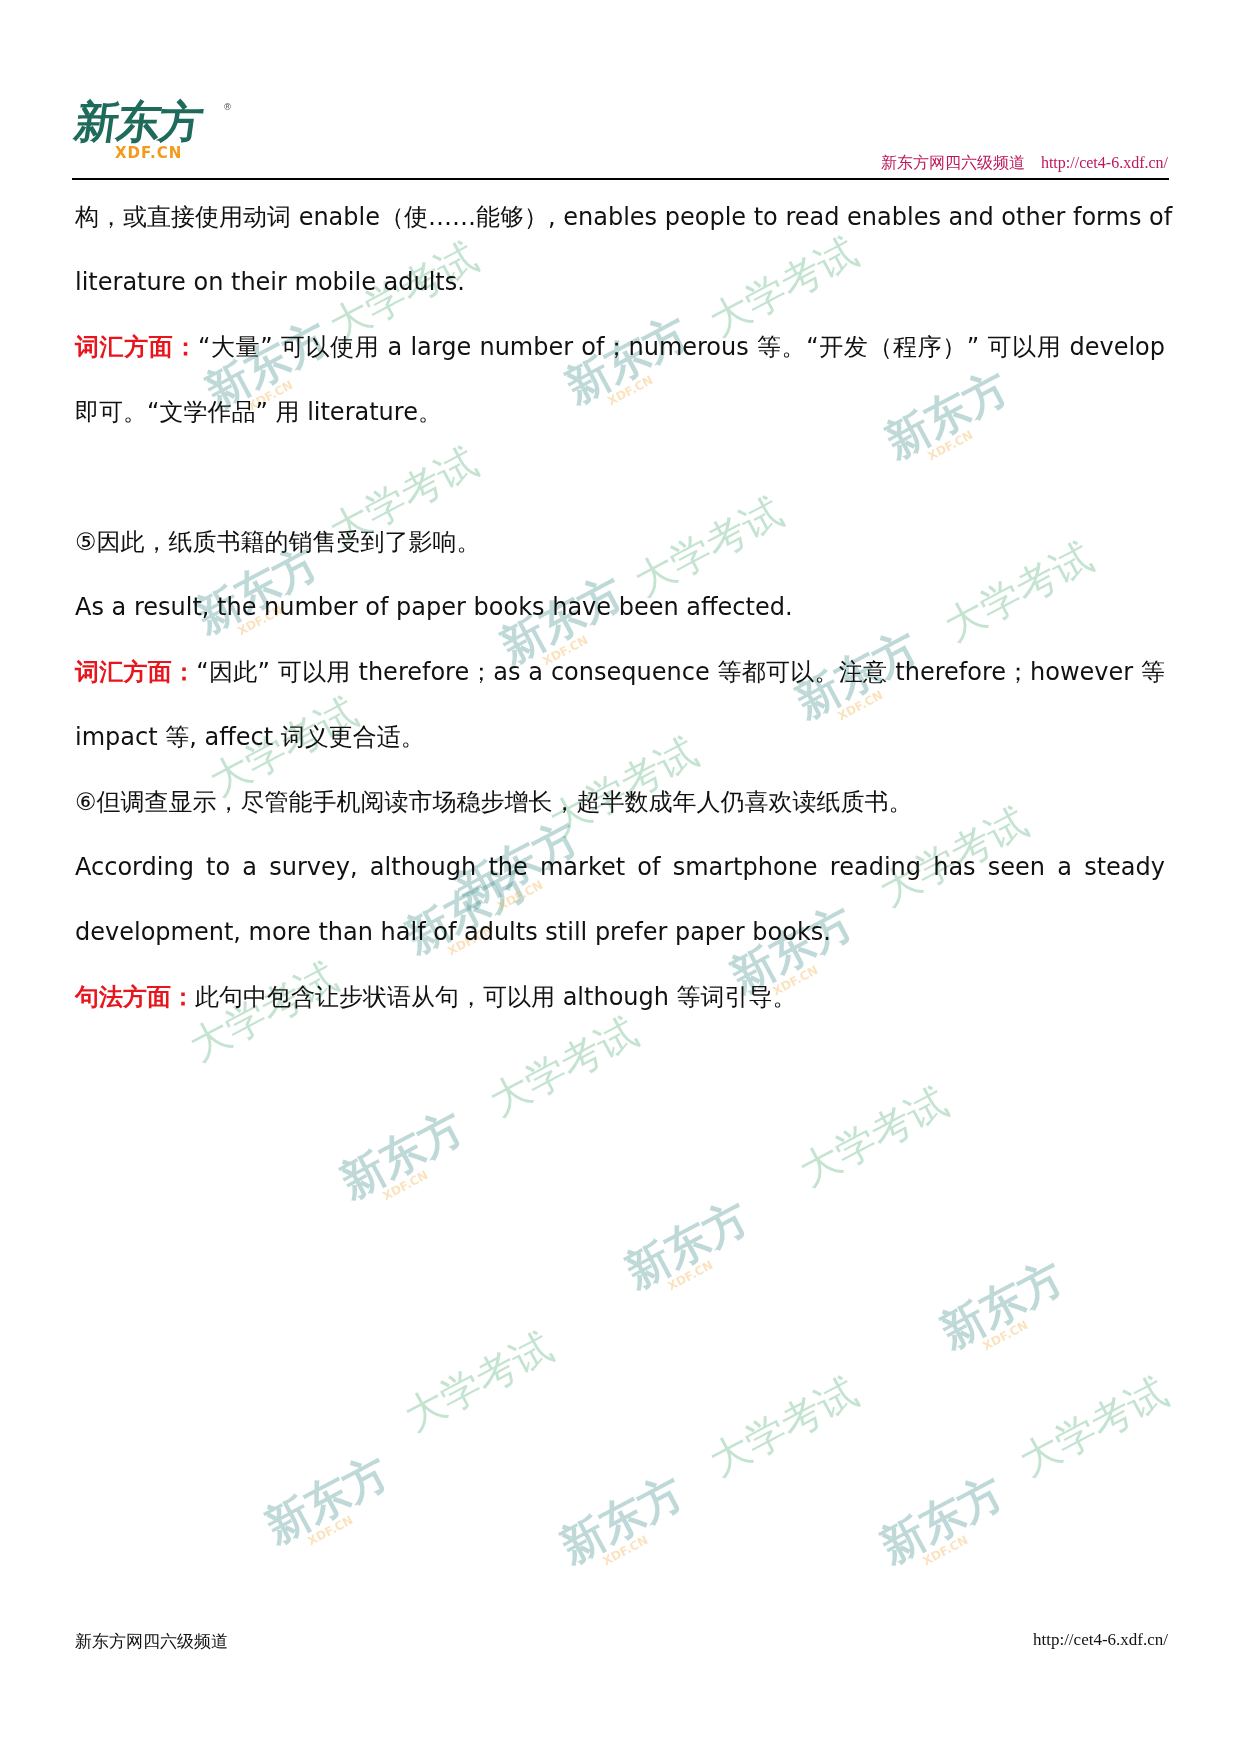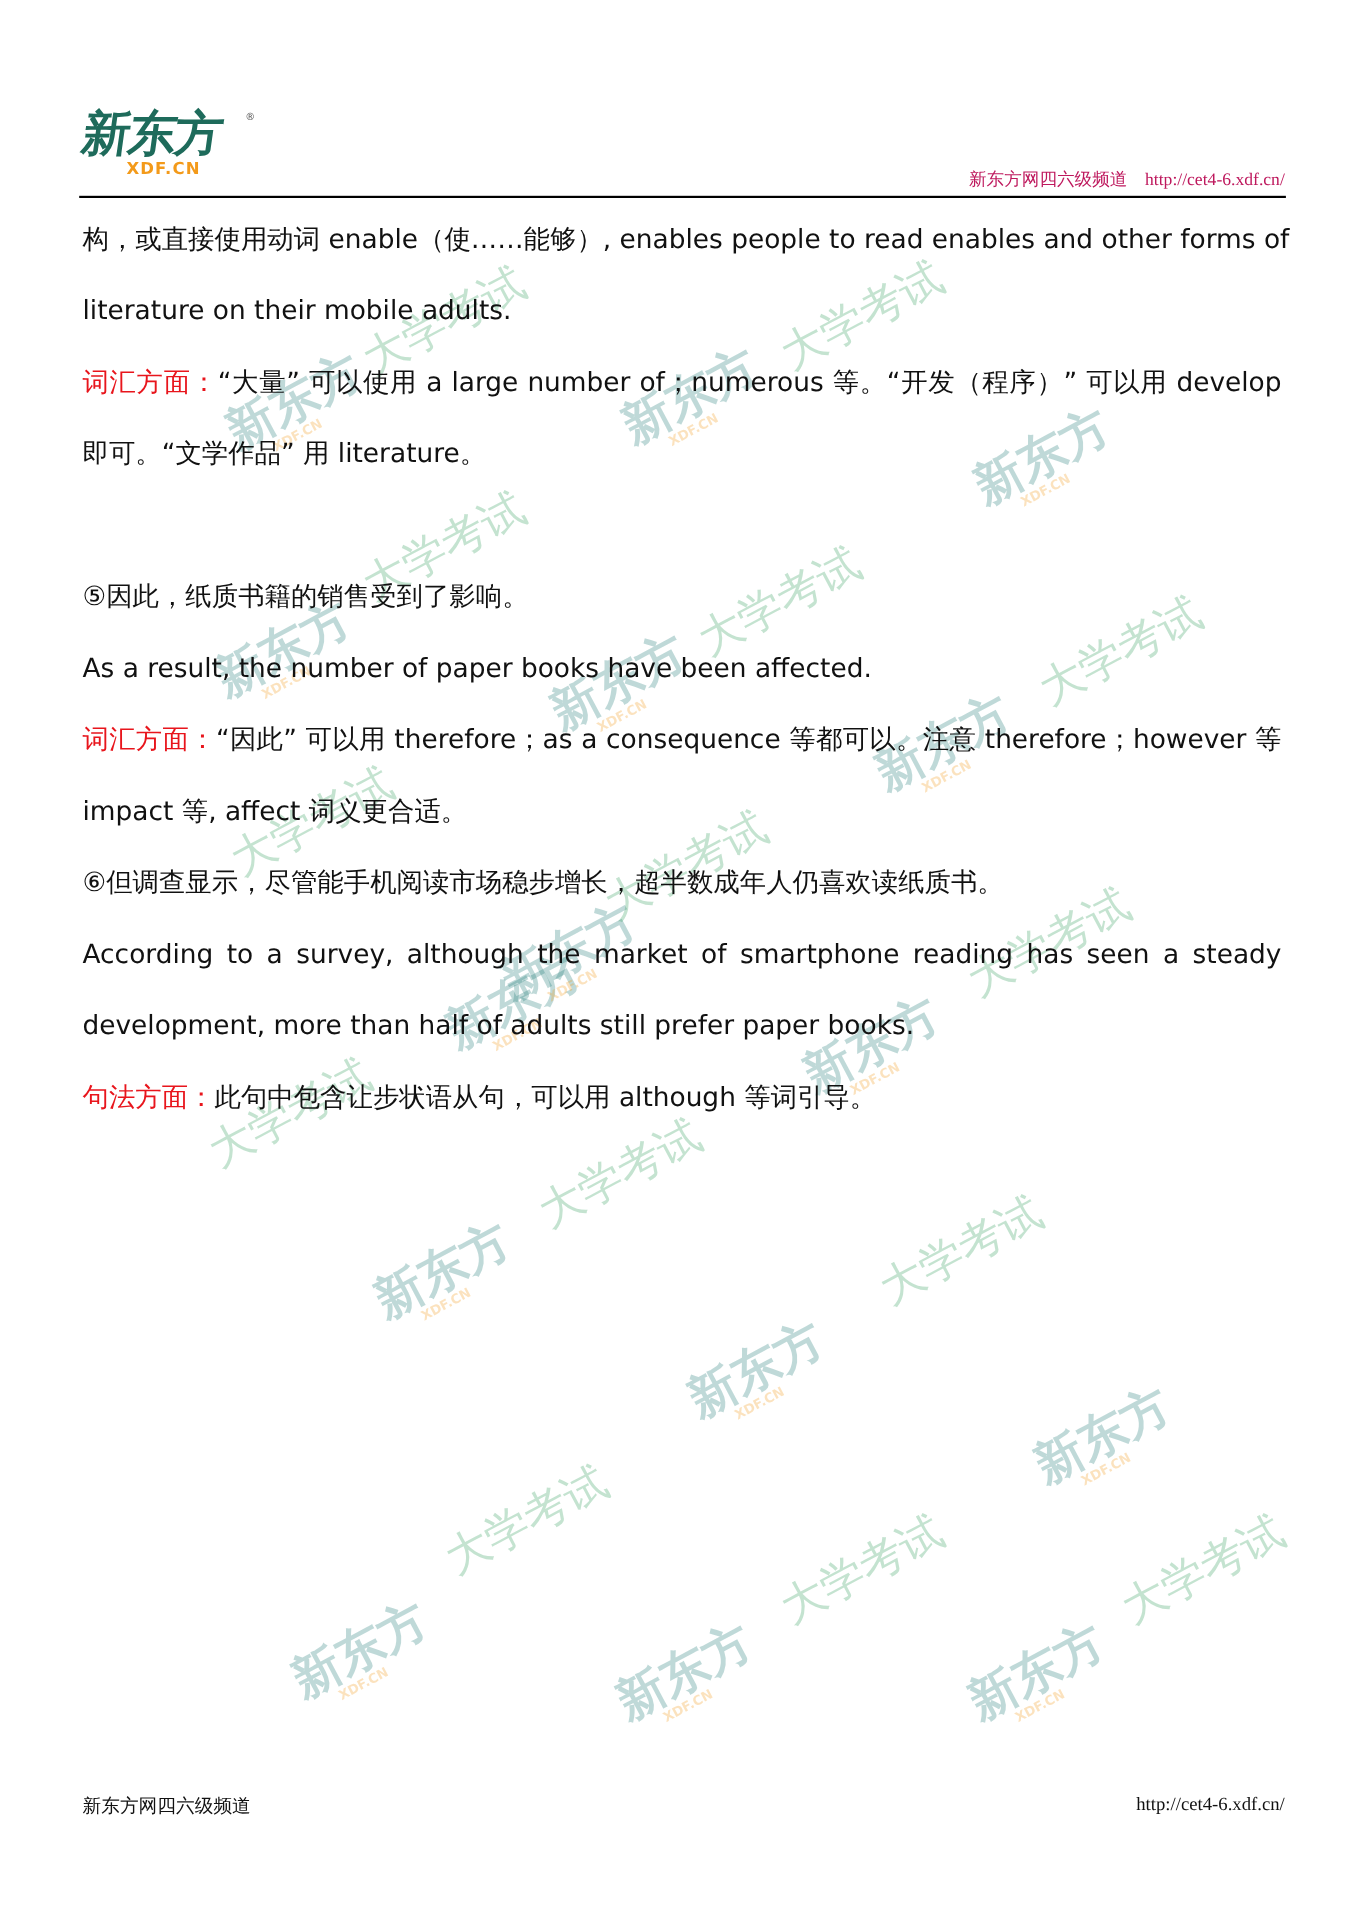--- a/index.html
+++ b/index.html
@@ -34,21 +34,21 @@
       position: absolute; left: 72px; top: 178px; width: 1097px; height: 2px; background: #000;
     }
     .content {
       position: absolute; left: 75px; top: 185px; width: 1090px;
     }
     .line {
       font-size: 24px; line-height: 65px; height: 65px; white-space: nowrap;
       text-align: justify; text-align-last: justify;
     }
     .line.left { text-align-last: left; }
-    .label { color: #e8151c; }
+    .label { color: #e8151c; font-weight: bold; }
     .spacer { height: 65px; }
     .footer-left {
       position: absolute; left: 75px; top: 1630px; font-size: 17px; color: #111;
       font-family: "DejaVu Sans", sans-serif;
     }
     .footer-right {
       position: absolute; right: 73px; top: 1630px; font-size: 17px; color: #111;
       font-family: "Liberation Serif", "DejaVu Serif", serif;
     }
     .wm {

